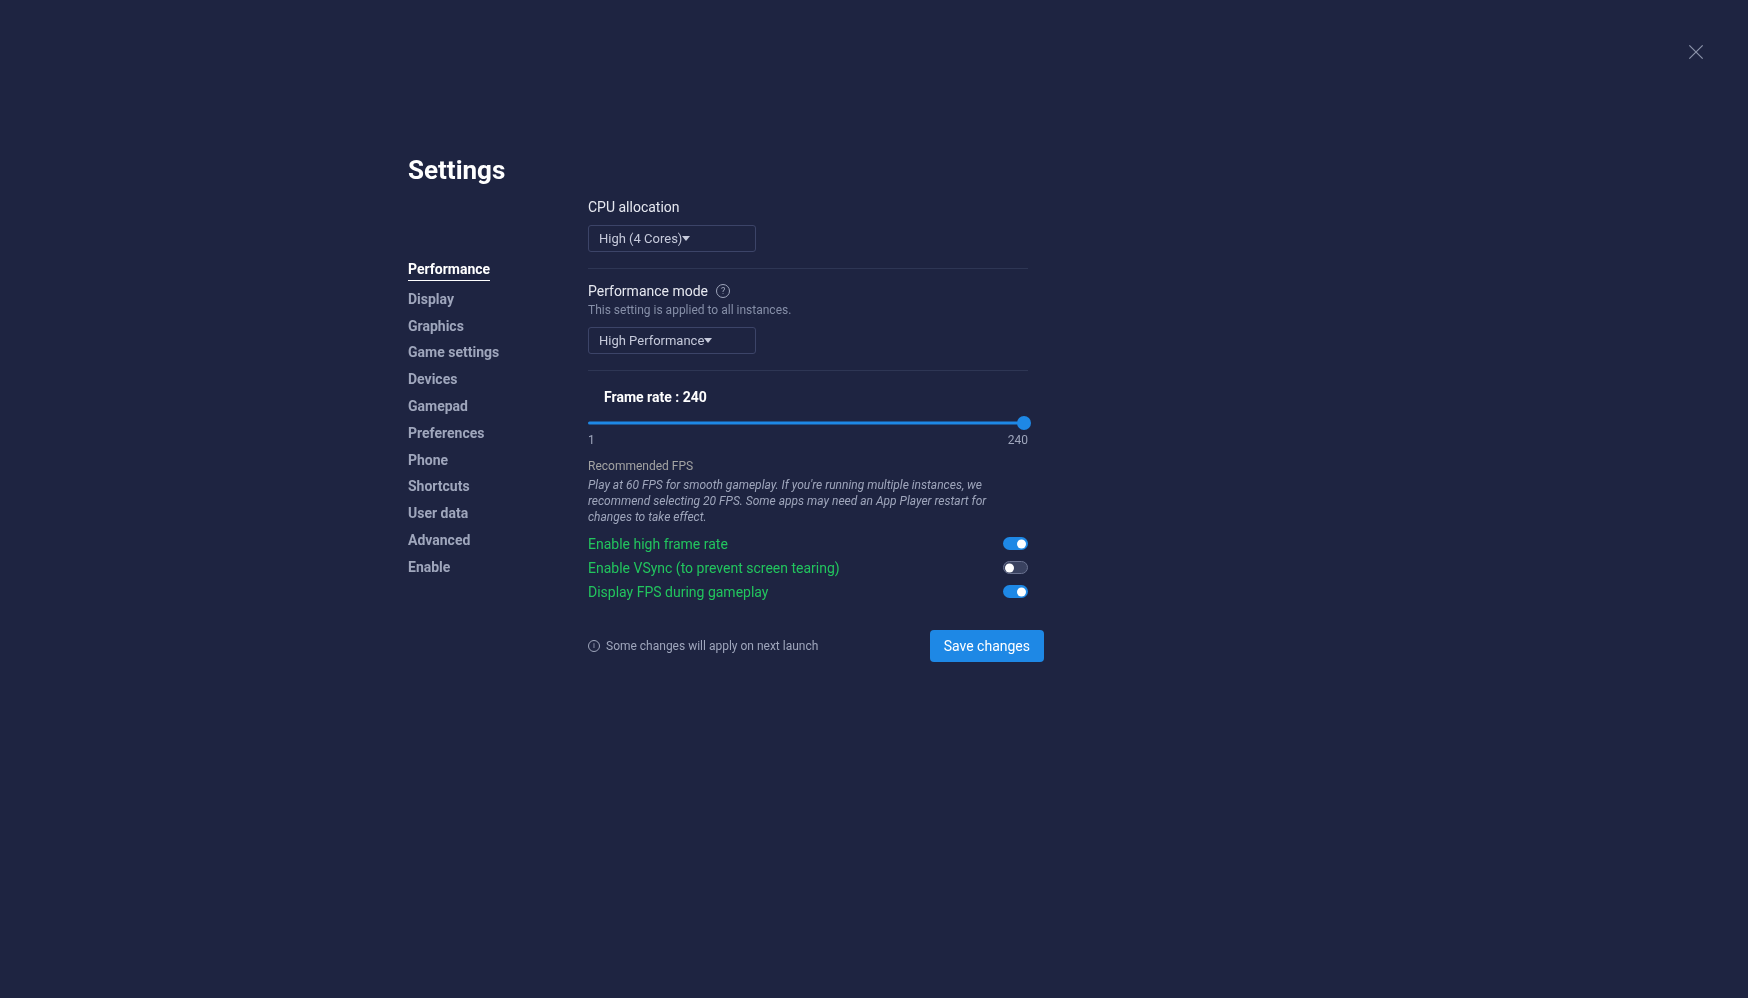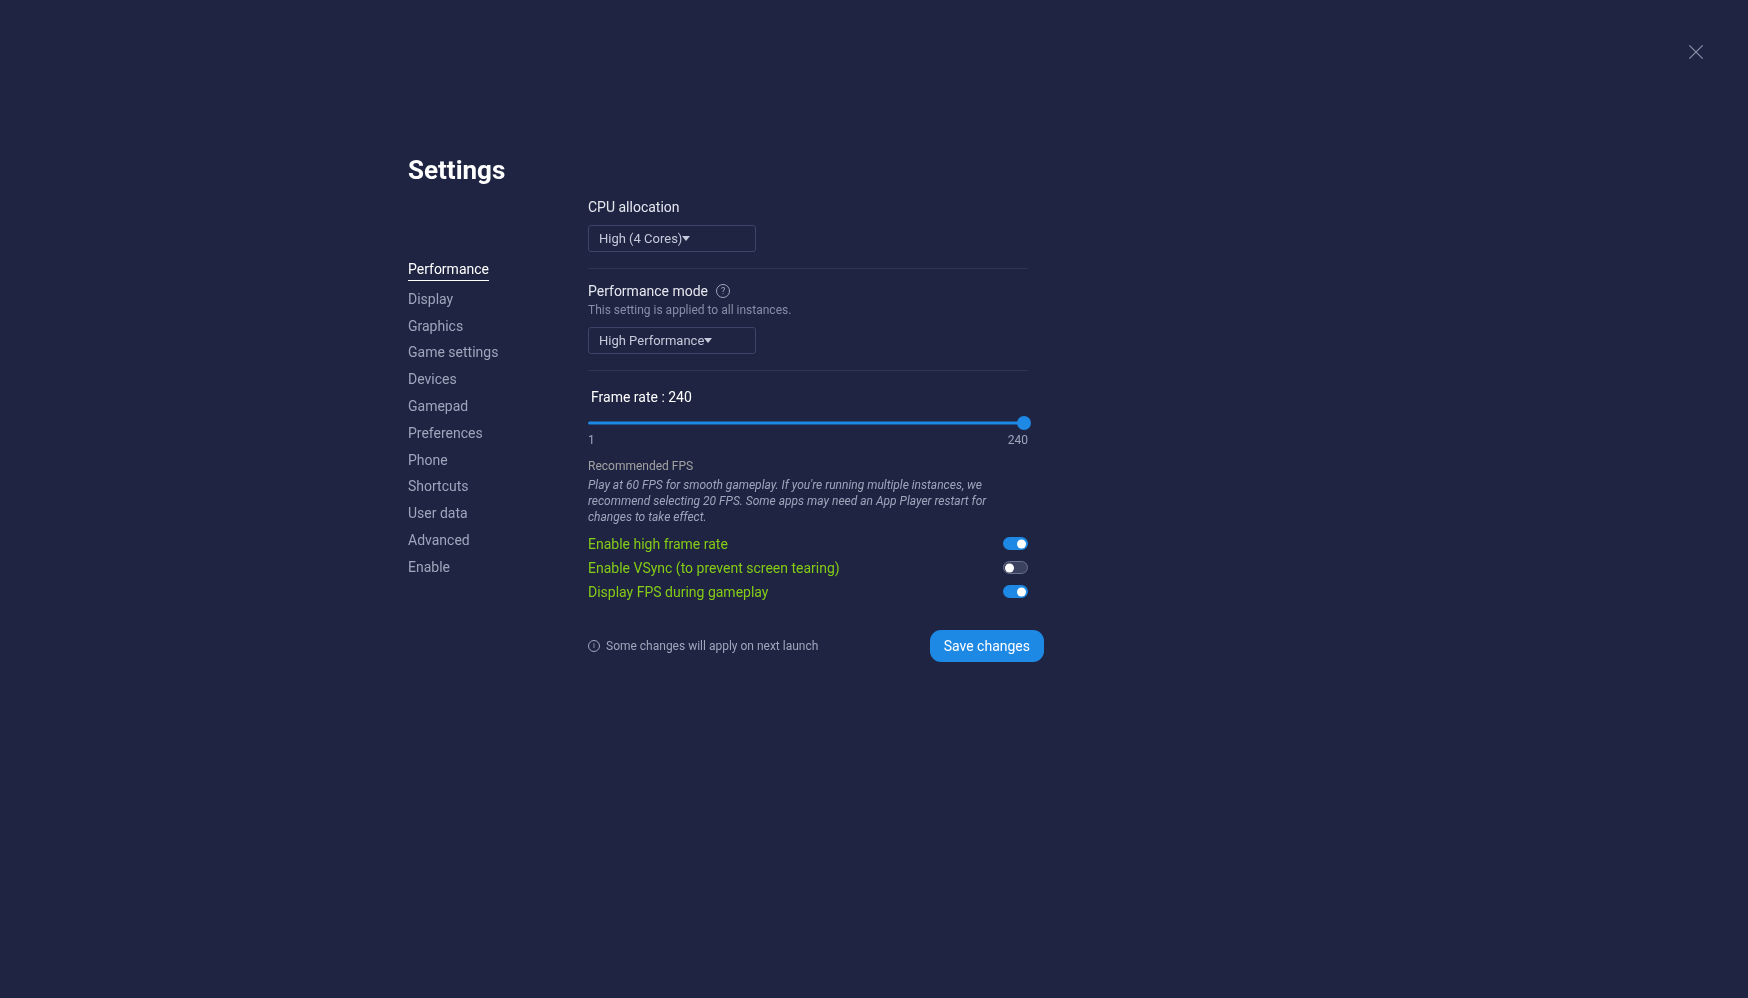--- a/index.html
+++ b/index.html
@@ -38,20 +38,21 @@
       font-weight: 700;
       color: #fff;
       margin-bottom: 30px;
     }
     .sidebar {
       width: 180px;
       padding-top: 46px;
     }
     .sidebar-list {
       list-style: none;
+      font-weight: bold;
     }
     .sidebar-item {
       margin-bottom: 10px;
       cursor: pointer;
       font-size: 14px;
       color: #9fa6bc;
       line-height: 1.2;
     }
     .sidebar-item.active {
       color: #fff;
@@ -114,24 +115,24 @@
       height: 0;
       border-left: 4px solid transparent;
       border-right: 4px solid transparent;
       border-top: 5px solid #c6cadb;
     }
     .framerate-section {
       padding-top: 4px;
     }
     .fr-label {
       font-size: 14px;
-      font-weight: 400;
-      color: #fff;
-      margin-bottom: 10px;
-      margin-left: 3px;
+      font-weight: 700;
+      color: #fff;
+      margin-bottom: 10px;
+      margin-left: 16px;
     }
     .slider-wrap {
       position: relative;
       height: 16px;
       margin-bottom: 2px;
     }
     .slider-track {
       height: 3px;
       background: #1e88e5;
       border-radius: 2px;
@@ -167,21 +168,21 @@
       color: #9fa6bc;
       line-height: 1.35;
       margin-bottom: 10px;
       font-style: italic;
     }
     .toggle-row {
       display: flex;
       justify-content: space-between;
       align-items: center;
       font-size: 14px;
-      color: #84cc16;
+      color: #22c55e;
       margin-bottom: 8px;
     }
     .toggle {
       width: 25px;
       height: 13px;
       border-radius: 20px;
       position: relative;
       cursor: pointer;
     }
     .toggle.on {
@@ -228,21 +229,21 @@
       display: inline-flex;
       align-items: center;
       justify-content: center;
       font-size: 8px;
     }
     .save-btn {
       background: #1e88e5;
       color: #fff;
       border: none;
       padding: 8px 14px;
-      border-radius: 11px;
+      border-radius: 4px;
       font-size: 14px;
       cursor: pointer;
     }
     .left-col {
       display: flex;
       flex-direction: column;
     }
   </style>
 </head>
 <body>

